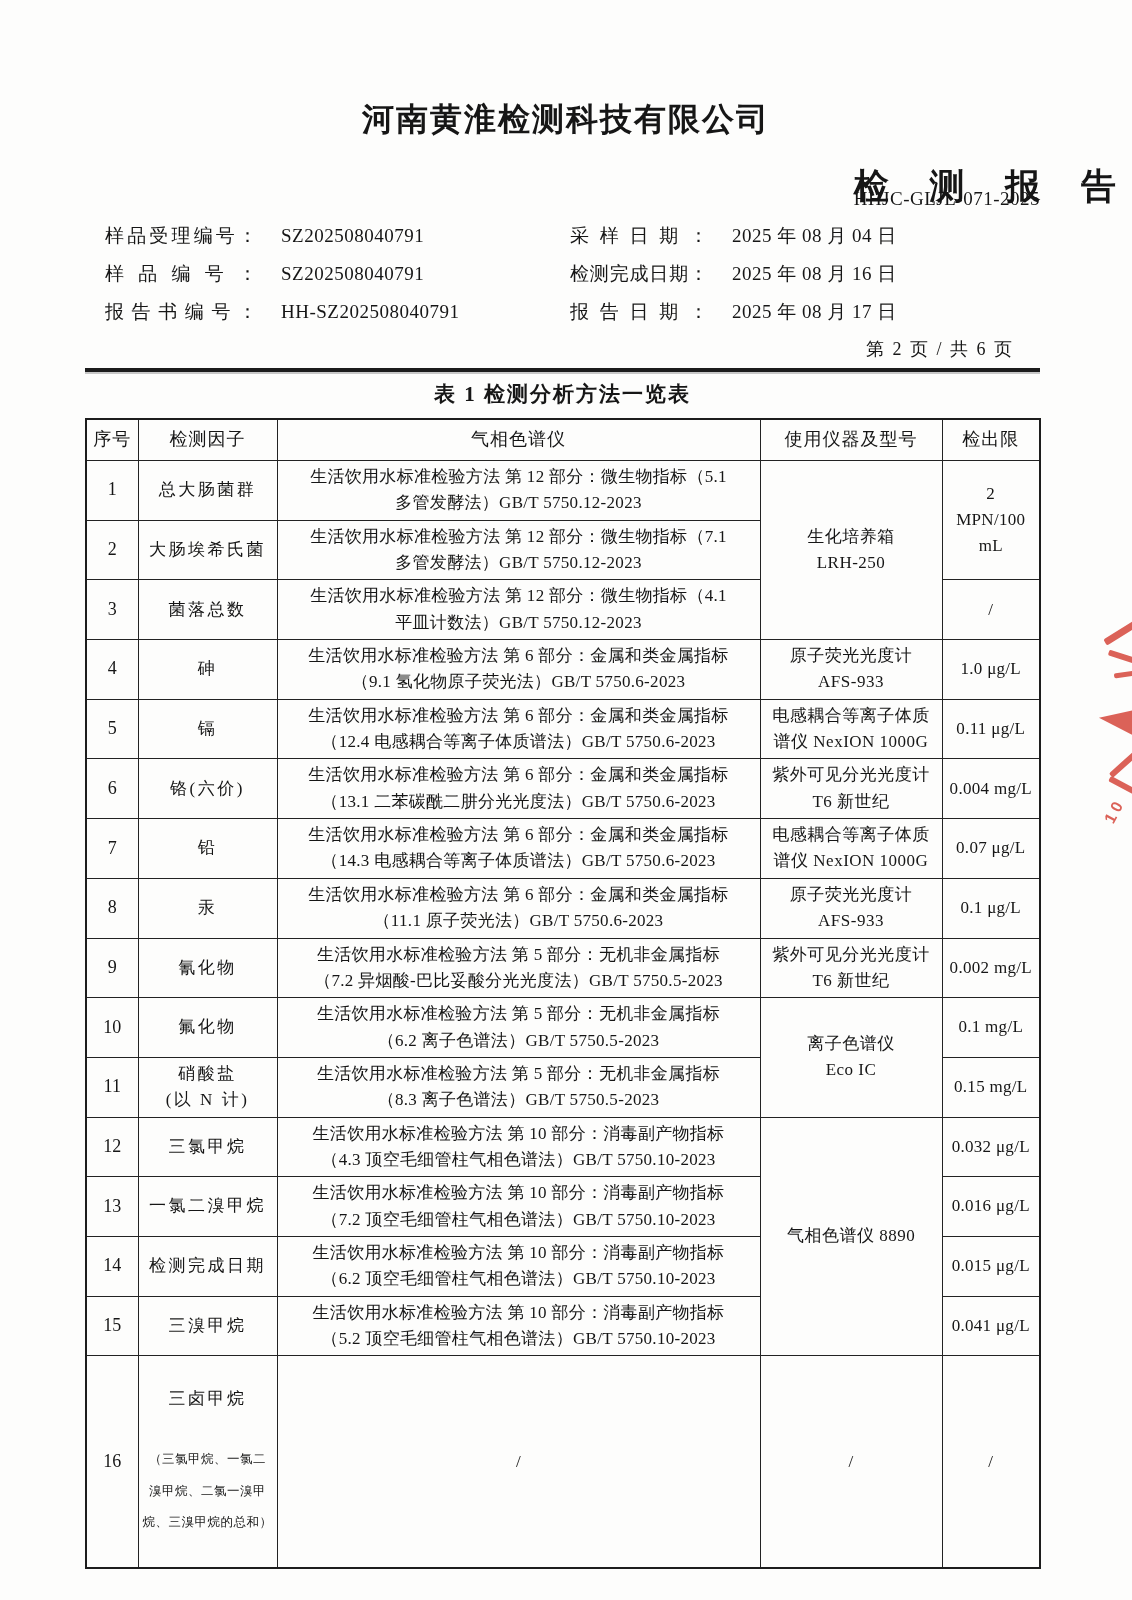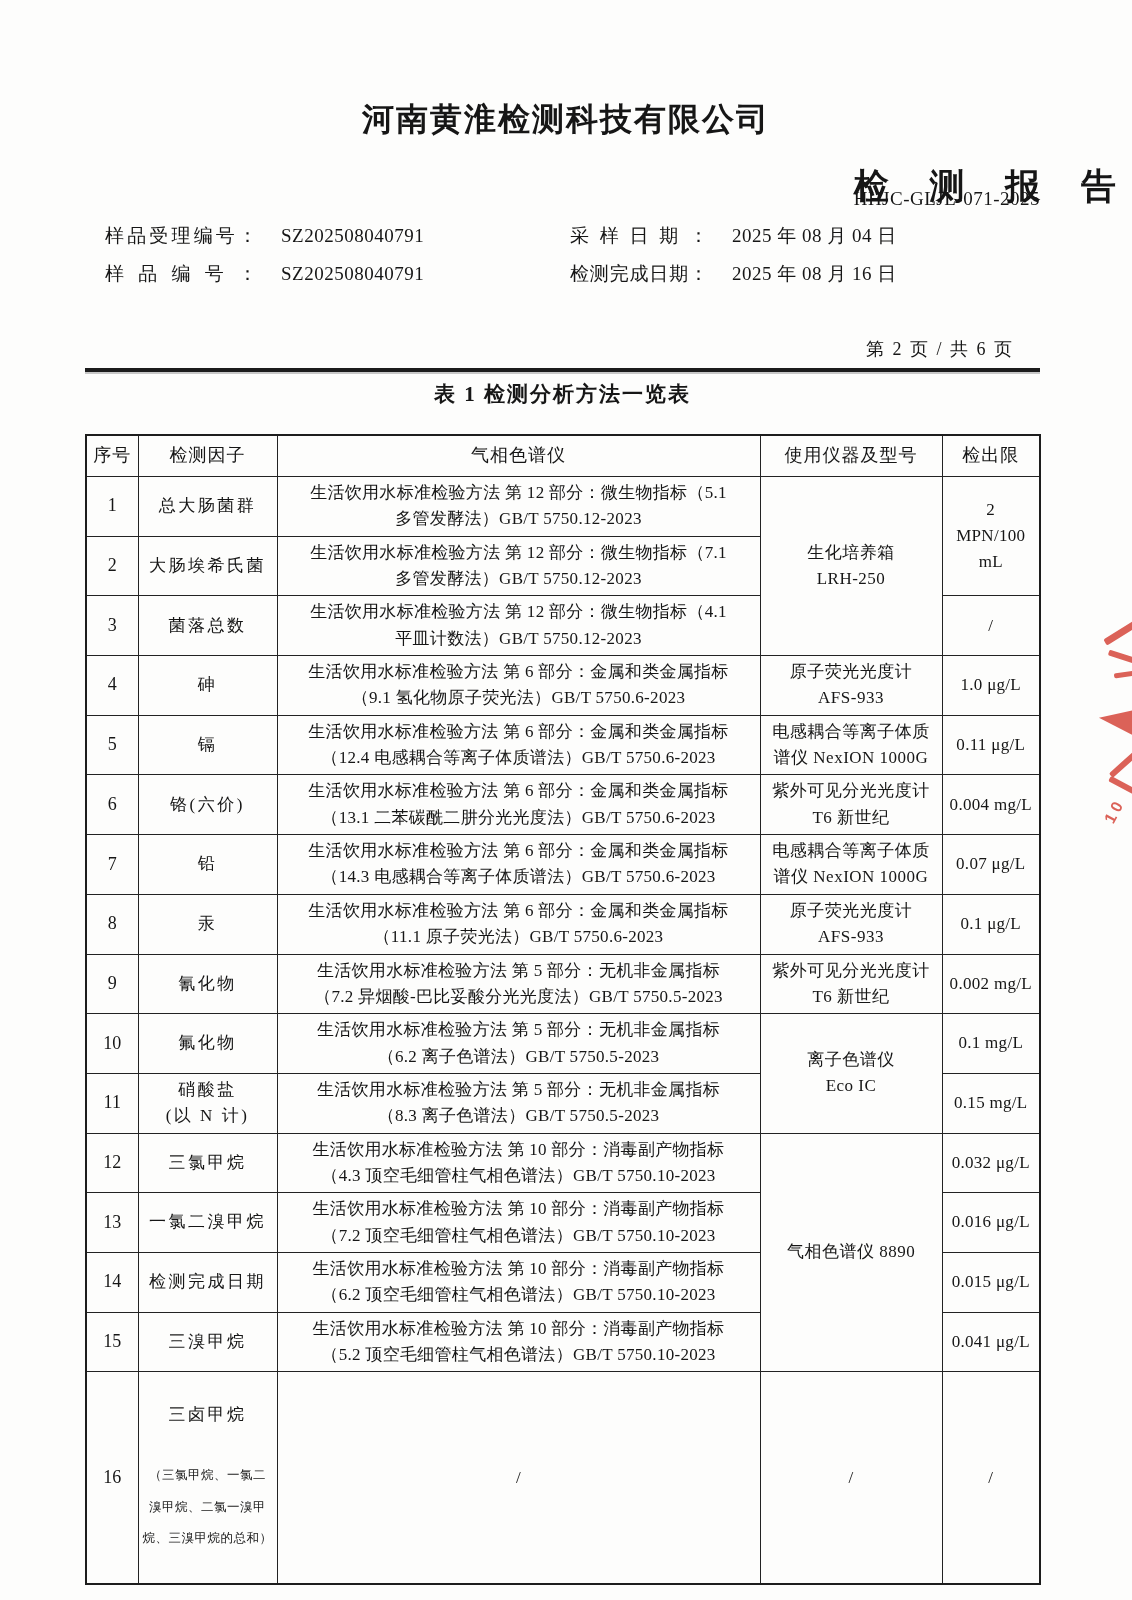--- a/index.html
+++ b/index.html
@@ -53,21 +53,21 @@
   table.methods{
     position:absolute;top:418px;left:85px;
     border-collapse:collapse;table-layout:fixed;width:954px;
     font-size:17px;
   }
   table.methods th,table.methods td{
     border:1.6px solid #232323;
     text-align:center;vertical-align:middle;
     padding:3px 2px;line-height:1.55;
   }
-  table.methods{border:2.5px solid #1d1d1d;margin-top:16px;}
+  table.methods{border:2.5px solid #1d1d1d;}
   table.methods thead th{font-size:18px;font-weight:500;height:34px;letter-spacing:1px;}
   td.cell-no{font-size:18px;}
   td.cell-factor{letter-spacing:2.5px;white-space:pre-line;}
   td.cell-method{white-space:pre-line;letter-spacing:0.3px;}
   td.cell-instrument{white-space:pre-line;letter-spacing:0.5px;}
   td.cell-limit{white-space:pre-line;letter-spacing:0.3px;}
   .factor-main{letter-spacing:2.5px;margin-bottom:6px;}
   .factor-note{
     font-size:12.5px;line-height:2.5;letter-spacing:0.5px;
     white-space:pre-line;text-align:center;
@@ -120,20 +120,30 @@
     <div class="meta-row">
       <div class="pair left">
         <span class="mlabel">样品编号：</span>
         <span class="mvalue">SZ202508040791</span>
       </div>
       <div class="pair right">
         <span class="mlabel">检测完成日期：</span>
         <span class="mvalue">2025 年 08 月 16 日</span>
       </div>
     </div>
+    <div class="meta-row">
+      <div class="pair left">
+        <span class="mlabel">报告书编号：</span>
+        <span class="mvalue">HH-SZ202508040791</span>
+      </div>
+      <div class="pair right">
+        <span class="mlabel">报告日期：</span>
+        <span class="mvalue">2025 年 08 月 17 日</span>
+      </div>
+    </div>
   </div>
 
   <div class="page-indicator">第 2 页 / 共 6 页</div>
   <div class="rule"></div>
   <div class="table-title">表 1  检测分析方法一览表</div>
 
   <table class="methods">
     <colgroup>
       <col style="width:52px">
         <col style="width:139px">

